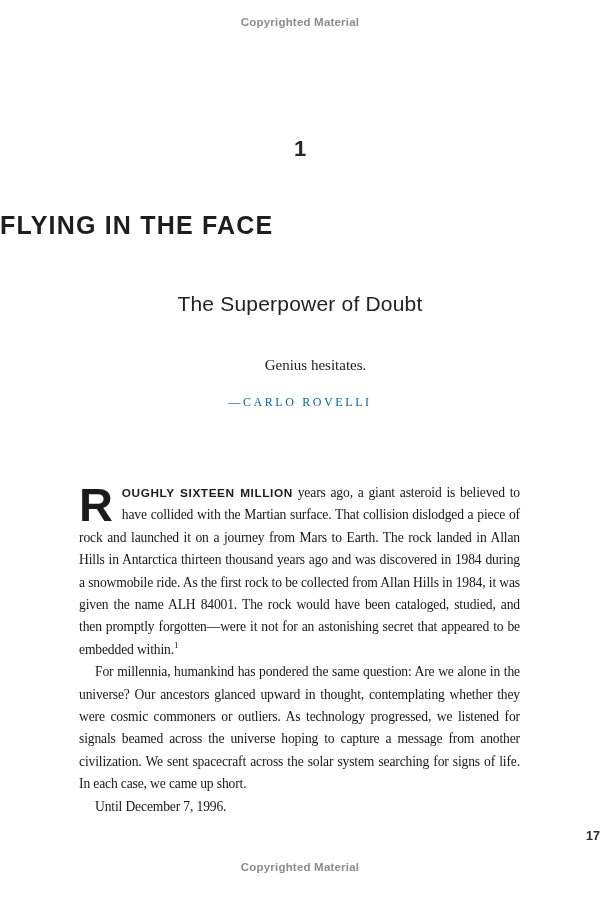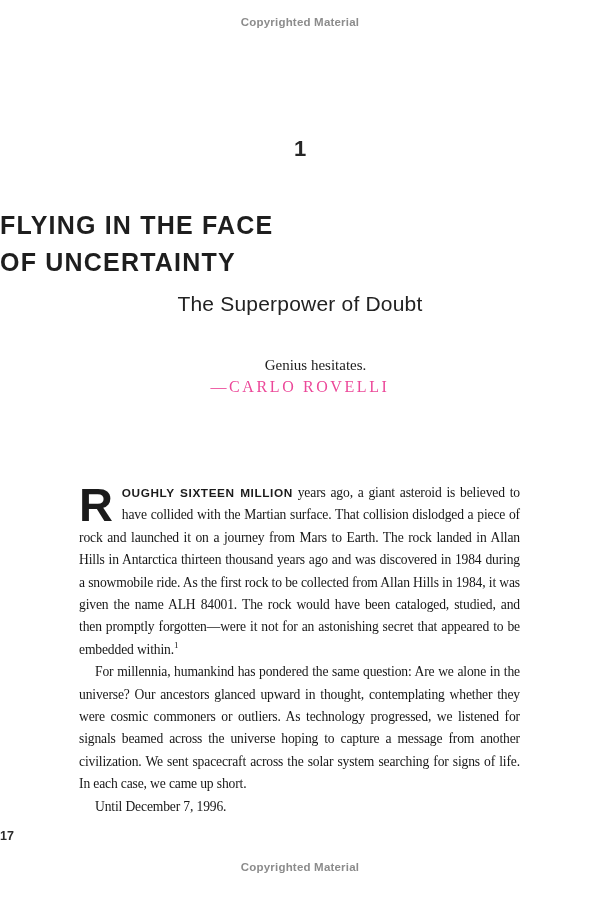--- a/index.html
+++ b/index.html
@@ -77,24 +77,24 @@
     left: 0;
     width: 100%;
     text-align: center;
   }
   .epigraph-quote {
     font-size: 15px;
     color: #1d1d1d;
     padding-left: 31px;
   }
   .epigraph-attribution {
-    margin-top: 4px;
-    font-size: 16px;
+    margin-top: 21px;
+    font-size: 12px;
     letter-spacing: 2.6px;
-    color: #ec4899;
+    color: #0369a1;
   }
 
   .body-text {
     position: absolute;
     top: 482px;
     left: 79px;
     width: 441px;
   }
   .para {
     margin: 0;
@@ -125,39 +125,38 @@
     font-size: 9px;
     line-height: 0;
     vertical-align: super;
   }
 
   .page-number {
     position: absolute;
     top: 829px;
     left: 0;
     width: 100%;
-    text-align: left;
+    text-align: right;
     font-family: "Liberation Sans", sans-serif;
     font-weight: bold;
     font-size: 12.5px;
     color: #2b2b2b;
   }
 </style>
 </head>
 <body>
 
 <div class="page">
 
   <div class="notice top">Copyrighted Material</div>
 
   <div class="chapter-number">1</div>
 
   <h1 class="chapter-title">
     <span class="title-line">FLYING IN THE FACE</span>
-    <span class="title-line">OF UNCERTAINTY</span>
   </h1>
 
   <h2 class="chapter-subtitle">The Superpower of Doubt</h2>
 
   <div class="epigraph">
     <div class="epigraph-quote">Genius hesitates.</div>
     <div class="epigraph-attribution">—CARLO ROVELLI</div>
   </div>
 
   <div class="body-text">

